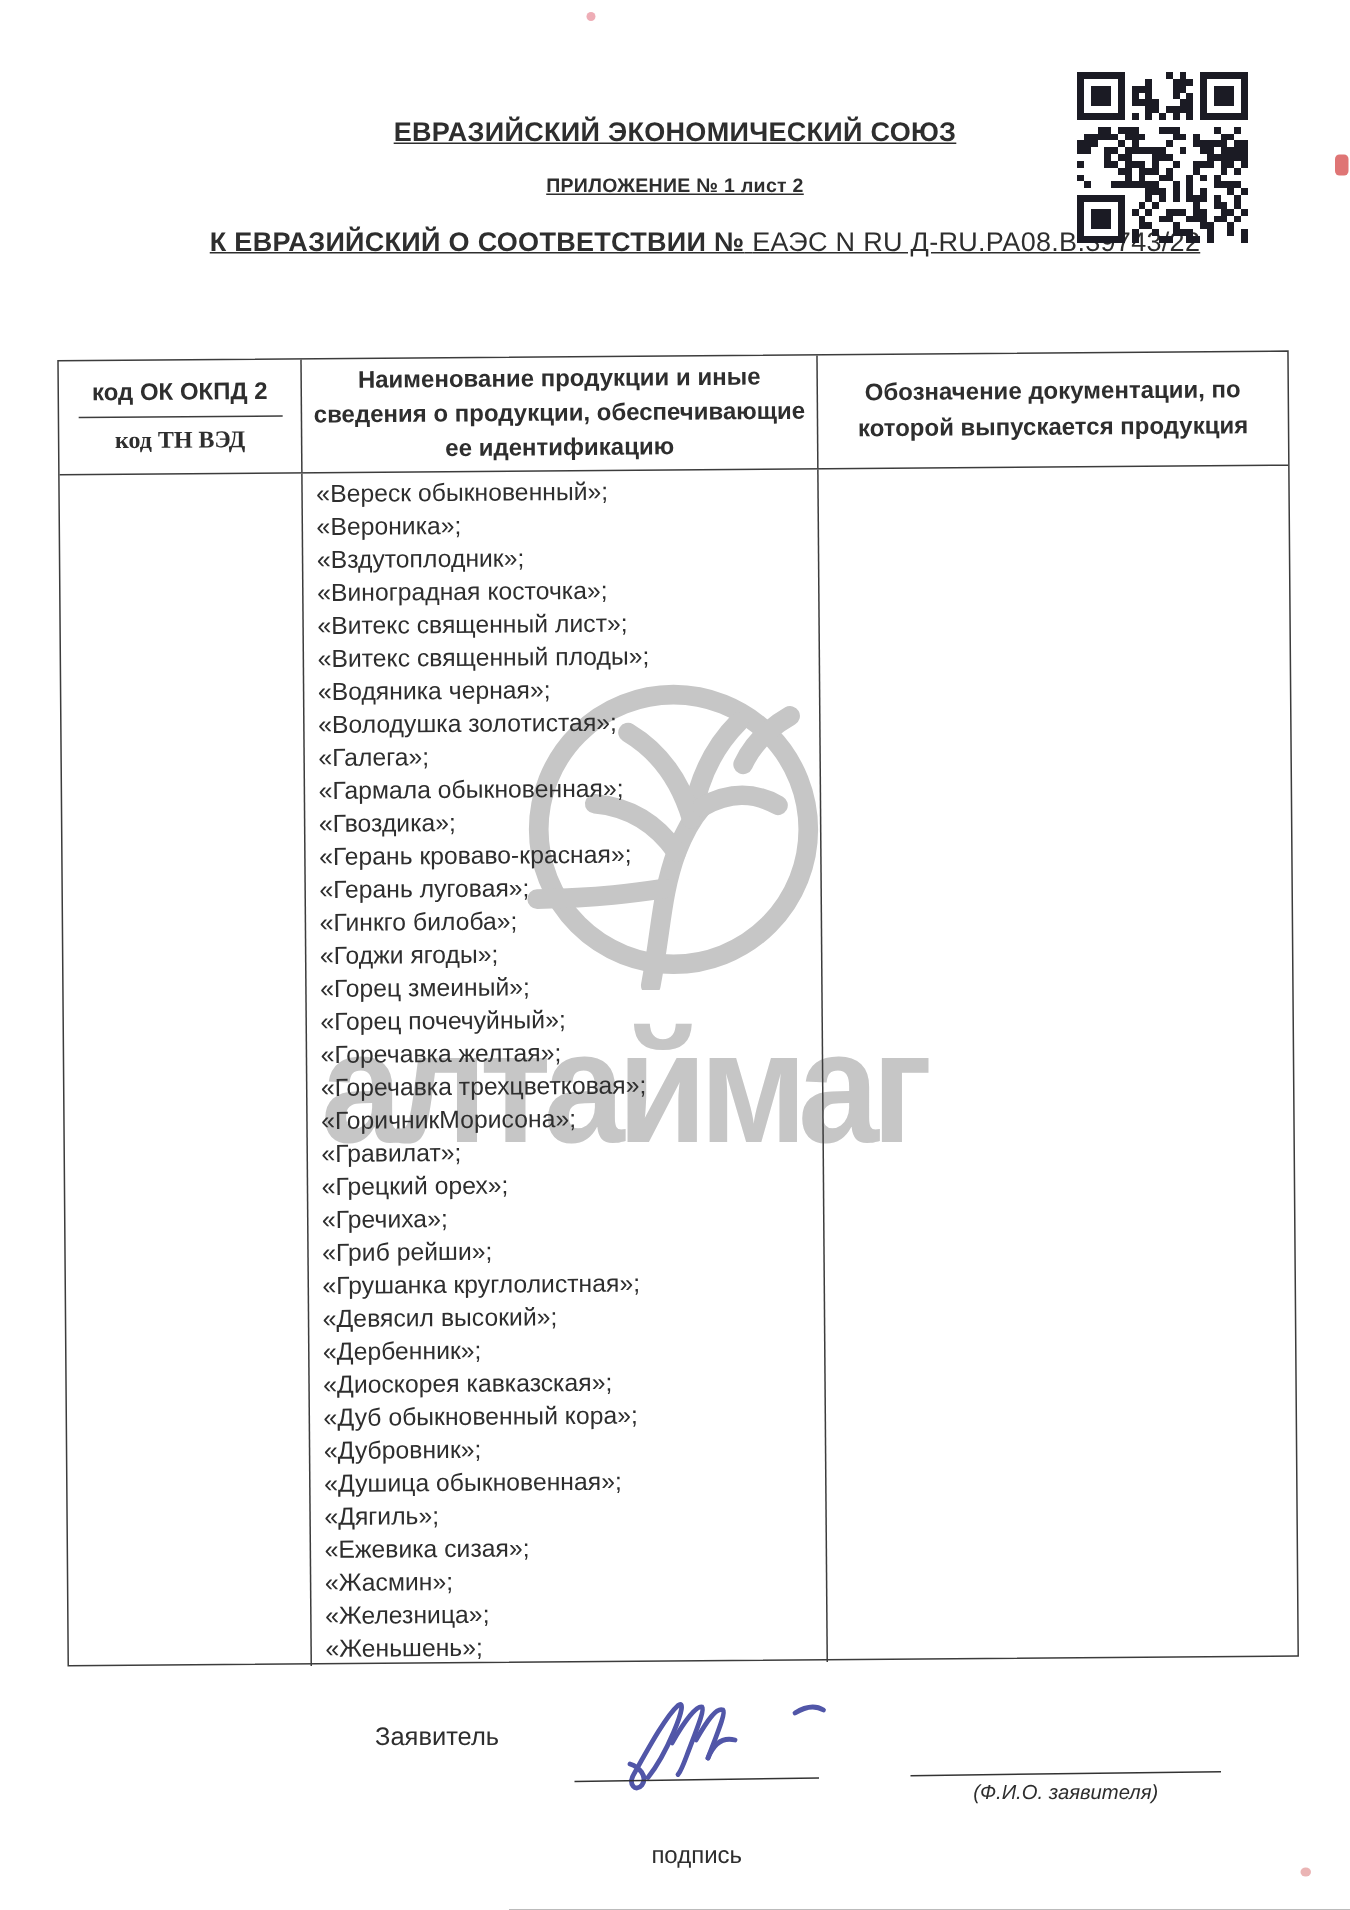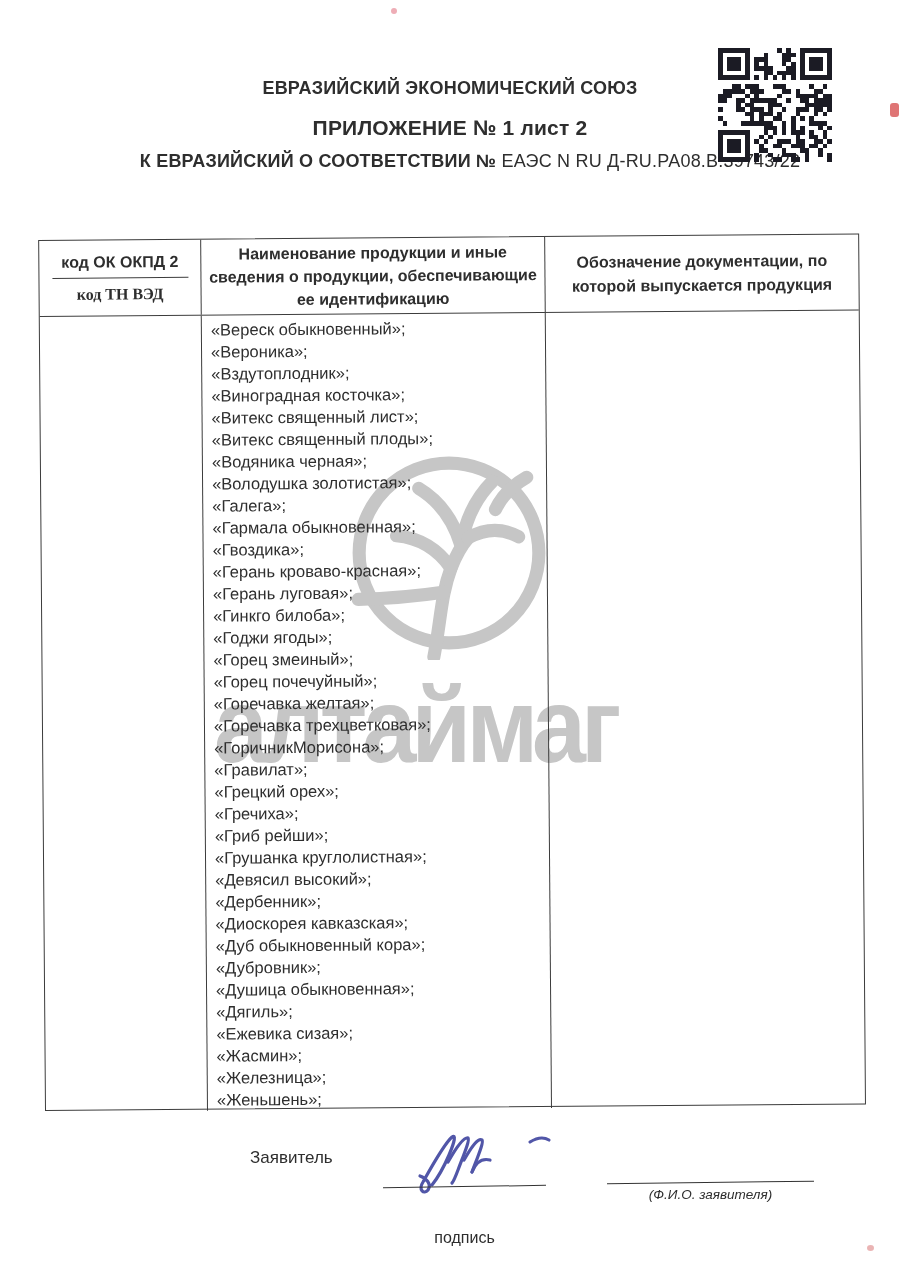--- a/index.html
+++ b/index.html
@@ -8,23 +8,23 @@
     position: relative;
     width: 900px; height: 1273px;
     margin: 0 auto;
     background: #fff;
     font-family: "Liberation Sans", sans-serif;
     color: var(--ink, #2e2e2e);
     overflow: hidden;
   }
 
   
-  .hdr-line { position: absolute; left: 0; width: 900px; text-align: center; font-weight: bold; letter-spacing: .2px; }
+  .hdr-line { position: absolute; left: 0; width: 900px; text-align: center; font-weight: bold; letter-spacing: .2px; text-decoration: underline; }
   .hdr-union     { top: 78px;  font-size: 18px; }
-  .hdr-appendix  { top: 116px; font-size: 21px; }
+  .hdr-appendix  { top: 116px; font-size: 13px; }
   .hdr-decl      { top: 151px; font-size: 18px; padding-left: 40px; }
   .hdr-decl .decl-number { font-weight: normal; }
 
   
   .qr { position: absolute; left: 718px; top: 48px; width: 114px; height: 114px; z-index: 5; }
   .qr svg { display: block; width: 114px; height: 114px; shape-rendering: crispEdges; }
 
   
   .artifact { position: absolute; border-radius: 50%; z-index: 6; }
   .artifact.a1 { left: 391px; top: 8px;    width: 6px;  height: 6px;  background: #e06a7a; opacity: .55; }

